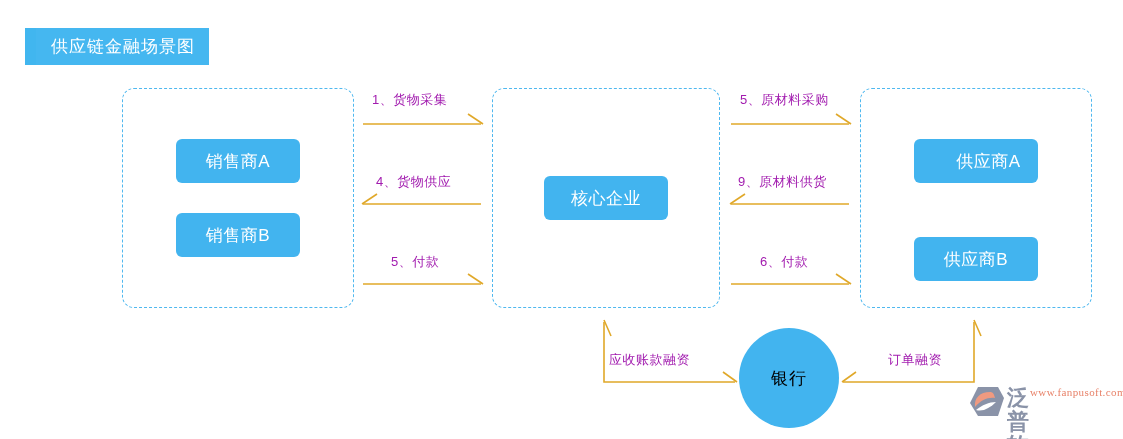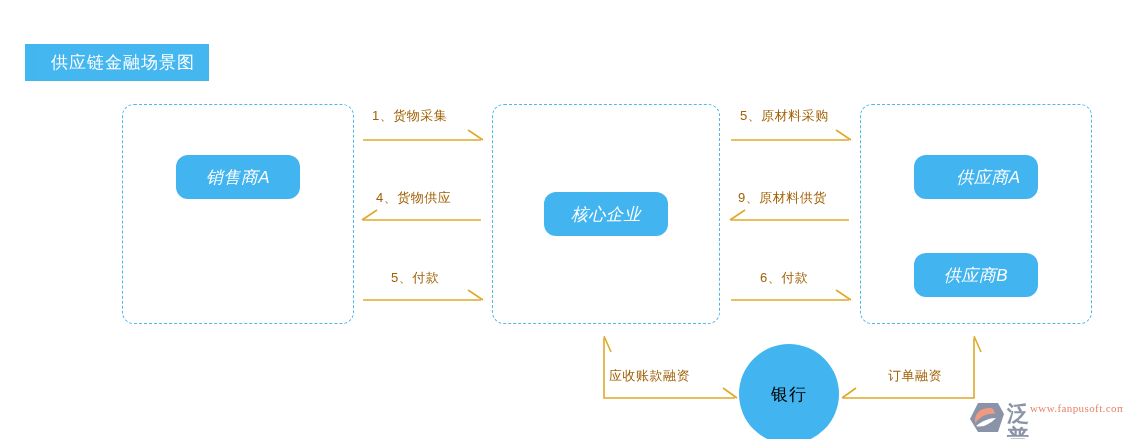--- a/index.html
+++ b/index.html
@@ -2,21 +2,21 @@
 <html><head>
 <meta charset="utf-8">
 <style>
   html,body{margin:0;padding:0;}
   body{
     width:1123px;height:439px;
     background:#ffffff;
     font-family:"Liberation Sans","DejaVu Sans",sans-serif;
     position:relative;overflow:hidden;
   }
-  .stage{position:absolute;left:0;top:16px;width:1123px;height:325px;text-align:center;}
+  .stage{position:absolute;left:0;top:0;width:1123px;height:325px;text-align:center;}
 
   
   .title-banner{
     position:absolute;left:25px;top:28px;
     height:37px;display:flex;align-items:stretch;
   }
   .title-accent{width:11px;background:#41b6ef;}
   .title-band{
     background:#45b7f0;color:#ffffff;
     font-size:17px;letter-spacing:1px;
@@ -31,45 +31,44 @@
     border-radius:12px;
     box-sizing:border-box;
   }
   .zone-left{left:122px;top:88px;width:232px;height:220px;}
   .zone-center{left:492px;top:88px;width:228px;height:220px;}
   .zone-right{left:860px;top:88px;width:232px;height:220px;}
 
   .node{
     position:absolute;
     background:#42b4ef;color:#ffffff;
-    border-radius:12px;
+    border-radius:6px;
     display:flex;align-items:center;justify-content:center;
     font-size:17px;letter-spacing:0.5px;
     box-sizing:border-box;
-    font-style:italic;
   }
   .node-sales-a{left:176px;top:139px;width:124px;height:44px;}
   .node-sales-b{left:176px;top:213px;width:124px;height:44px;}
   .node-core   {left:544px;top:176px;width:124px;height:44px;}
   .node-supp-a {left:914px;top:139px;width:124px;height:44px;padding-left:25px;}
   .node-supp-b {left:914px;top:213px;width:124px;height:44px;margin-top:24px;}
 
   
   .bank{
     position:absolute;left:739px;top:328px;
     width:100px;height:100px;border-radius:50%;
     background:#42b4ef;color:#000000;
     display:flex;align-items:center;justify-content:center;
     font-size:17px;letter-spacing:1px;
   }
 
   
   .flow-label{
     position:absolute;
-    color:#a16207;font-size:13px;
+    color:#a21caf;font-size:13px;
     white-space:nowrap;letter-spacing:0.5px;
   }
   .fl-1{left:372px;top:91px;}
   .fl-4{left:376px;top:173px;}
   .fl-5{left:391px;top:253px;}
   .fl-2{left:740px;top:91px;}
   .fl-3{left:738px;top:173px;}
   .fl-6{left:760px;top:253px;}
   .fl-ar{left:609px;top:351px;}
   .fl-od{left:888px;top:351px;}
@@ -151,20 +150,21 @@
       <path d="M974,320 L981,336" stroke="#e0a829" stroke-width="1.6" fill="none"></path>
       <path d="M856,372 L842,382" stroke="#e0a829" stroke-width="1.6" fill="none"></path>
     </g>
   </svg>
 
   <div class="zone zone-left"></div>
   <div class="zone zone-center"></div>
   <div class="zone zone-right"></div>
 
   <div class="node node-sales-a">销售商A</div>
+  <div class="node node-sales-b">销售商B</div>
   <div class="node node-core">核心企业</div>
   <div class="node node-supp-a">供应商A</div>
   <div class="node node-supp-b">供应商B</div>
 
   <div class="bank">银行</div>
 
   <div class="flow-label fl-1">1、货物采集</div>
   <div class="flow-label fl-4">4、货物供应</div>
   <div class="flow-label fl-5">5、付款</div>
   <div class="flow-label fl-2">5、原材料采购</div>

